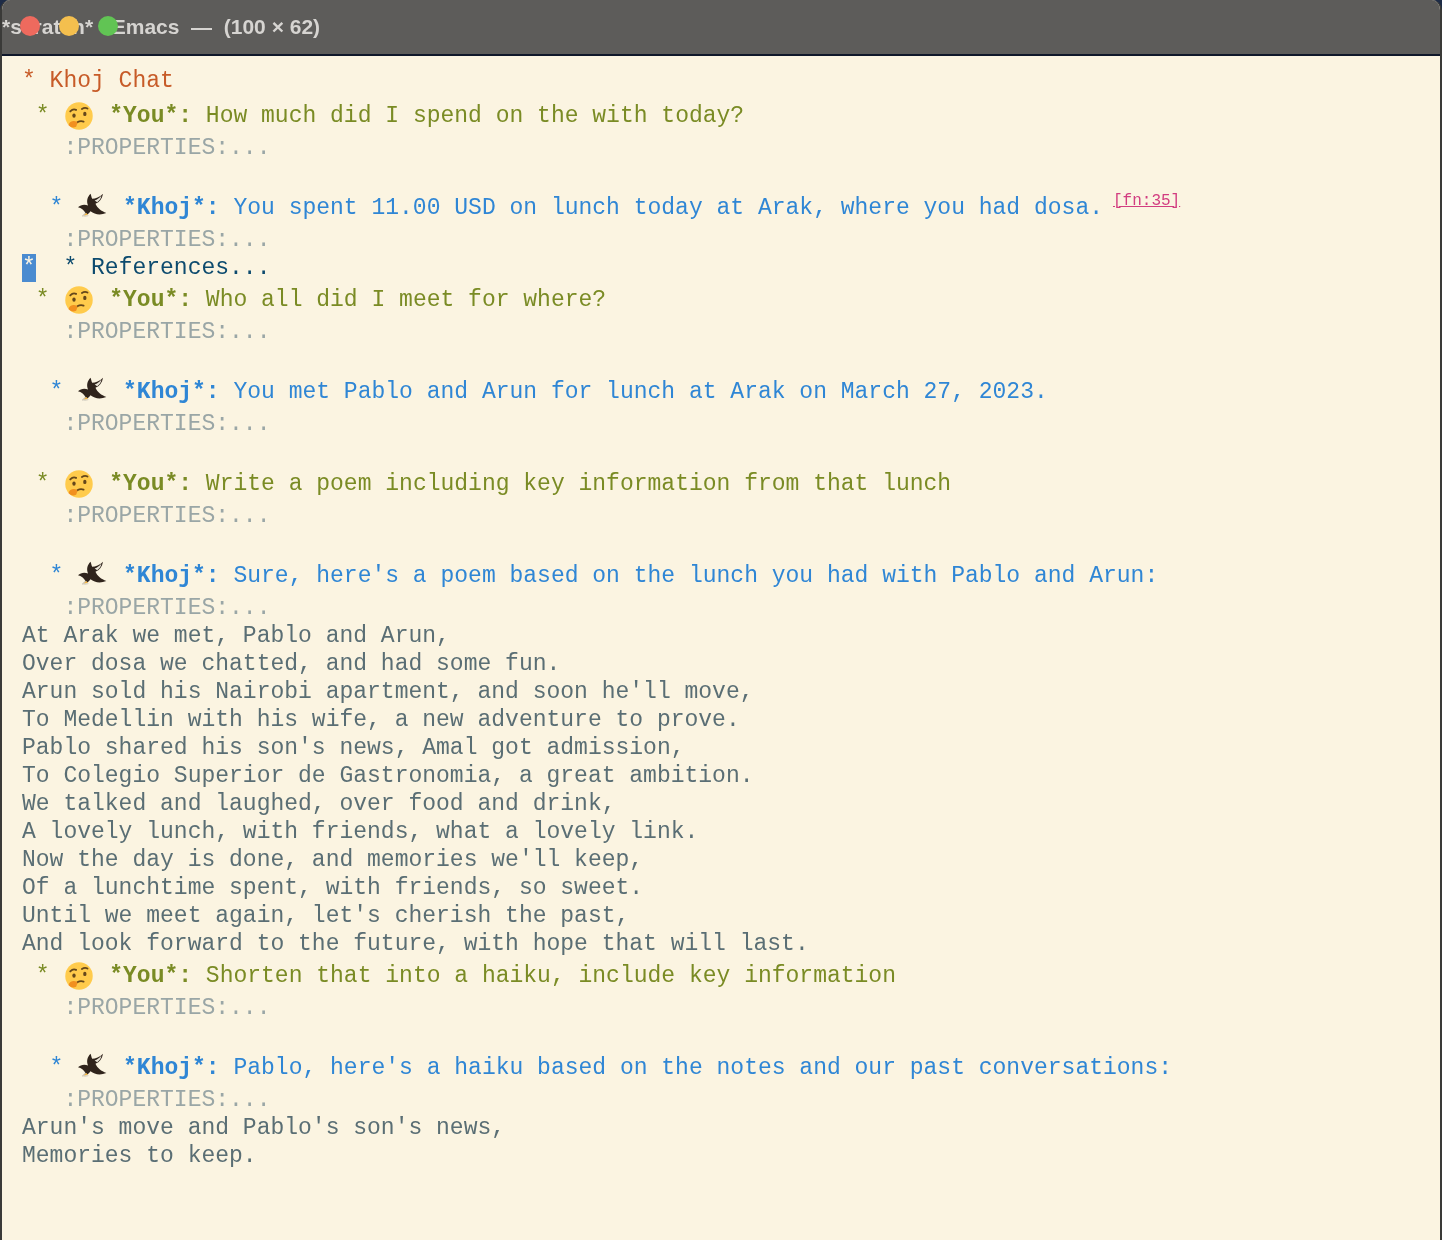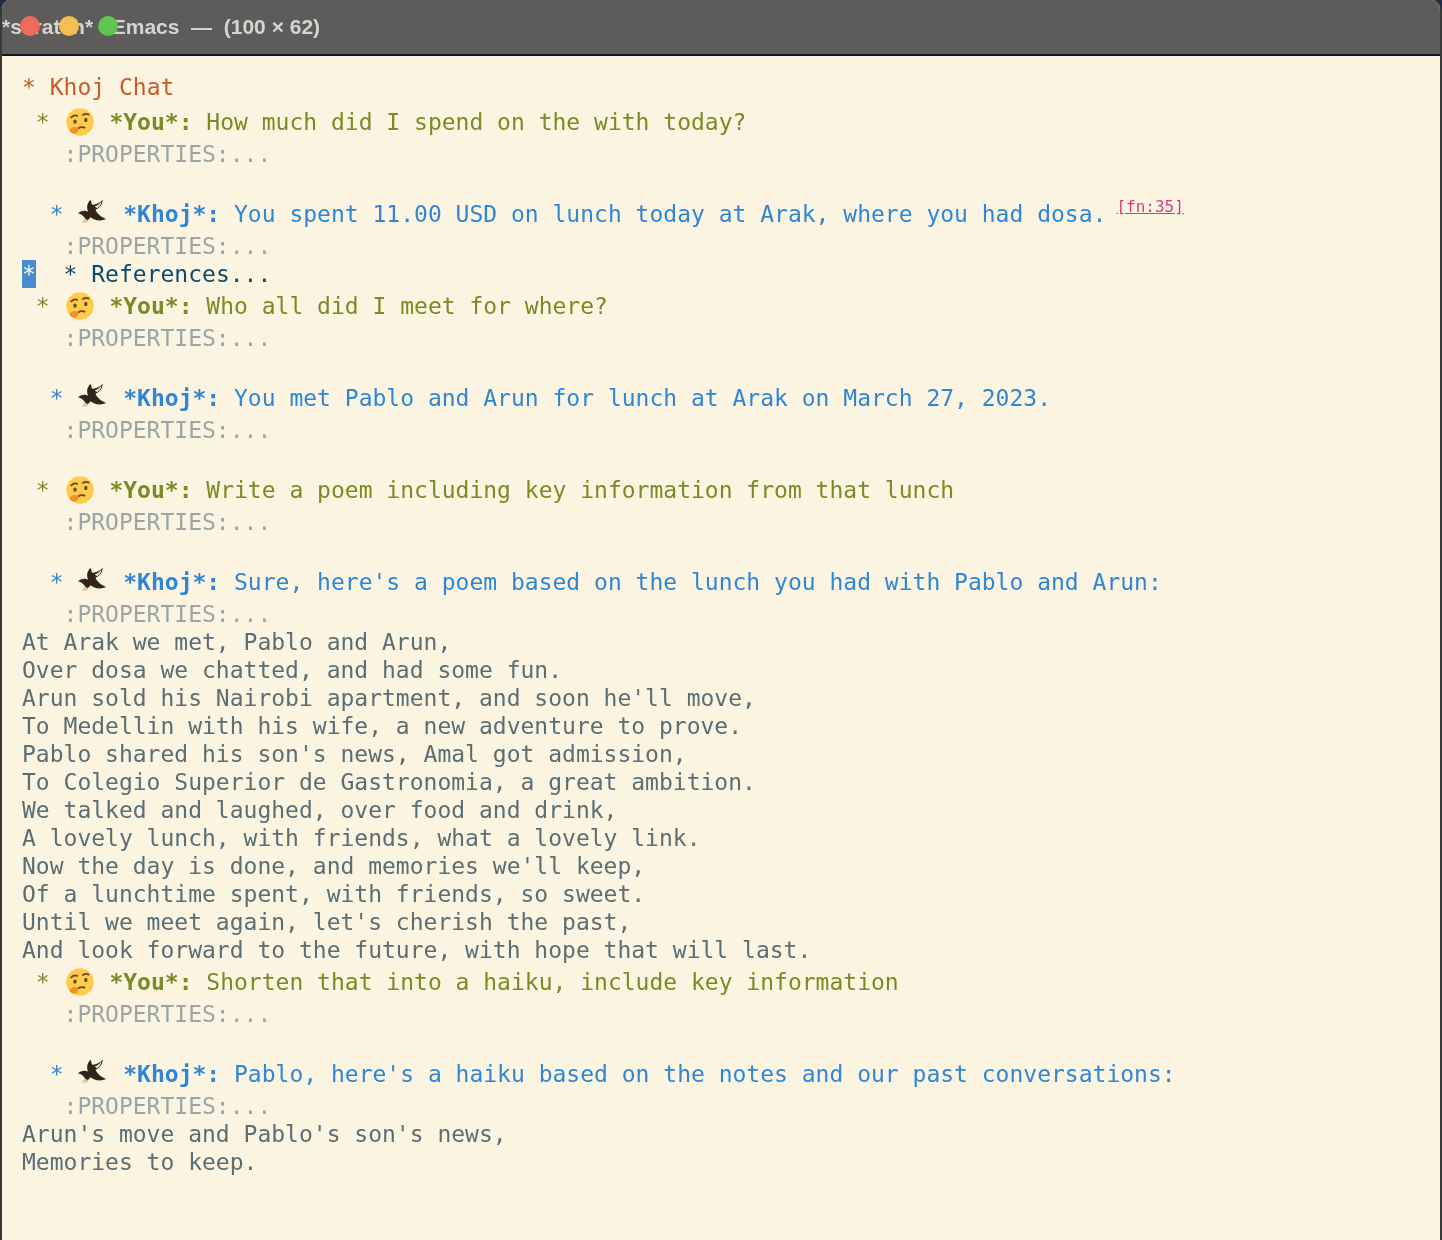--- a/index.html
+++ b/index.html
@@ -29,23 +29,24 @@
   .light.min   { background: #f4bf4e; }
   .light.zoom  { background: #61c454; }
   .titletext {
     color: #d6d4d1;
     font-family: "Liberation Sans", sans-serif;
     font-weight: bold; font-size: 21px;
     white-space: pre;
   }
 
   .buffer {
-    padding: 14px 4px 0 20px;
+    padding: 8px 4px 0 20px;
     font-size: 23px;
     cursor: text;
+    font-family: Liberation Mono, monospace;
   }
   .line { white-space: pre; height: 28px; line-height: 28px; }
   .line.h1 { height: 34px; line-height: 34px; }
   .line.hd { height: 36px; display: flex; align-items: center; }
 
   .h1c  { color: #c75b28; }
   .you  { color: #7a8b24; }
   .khoj { color: #2f86d5; }
   .b    { font-weight: bold; }
   .gray { color: #9aa6a6; text-align: center; }

